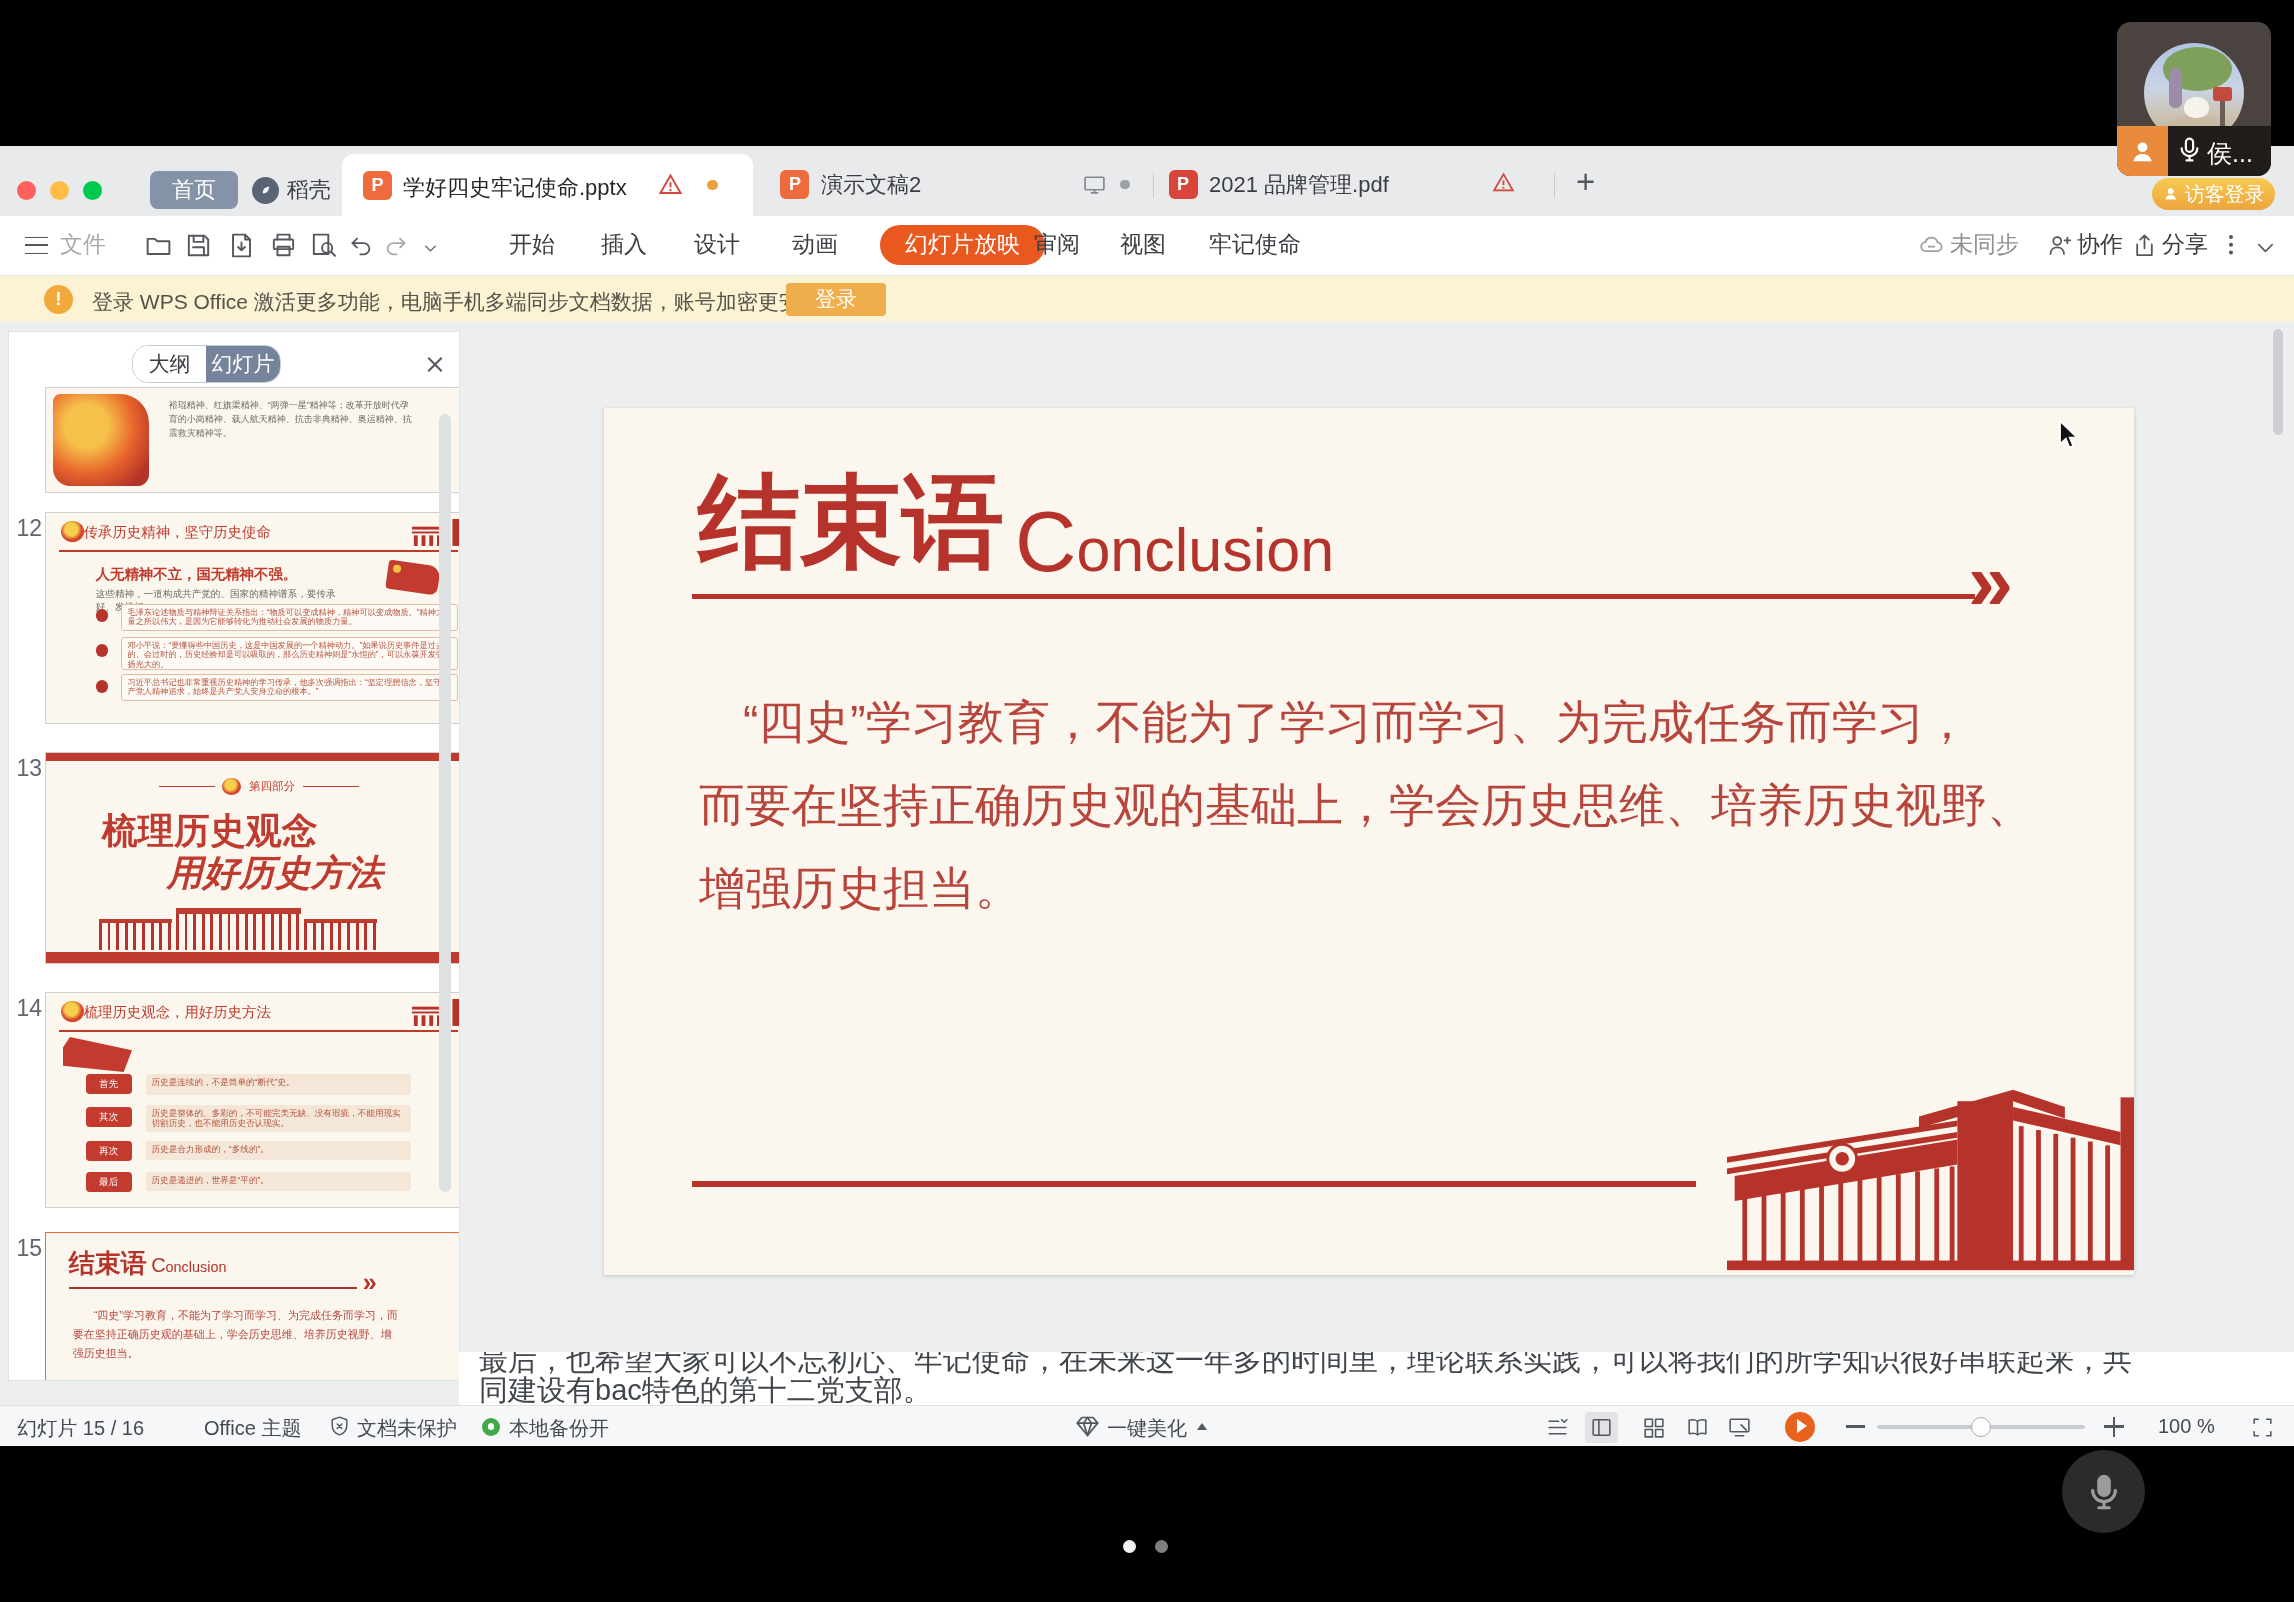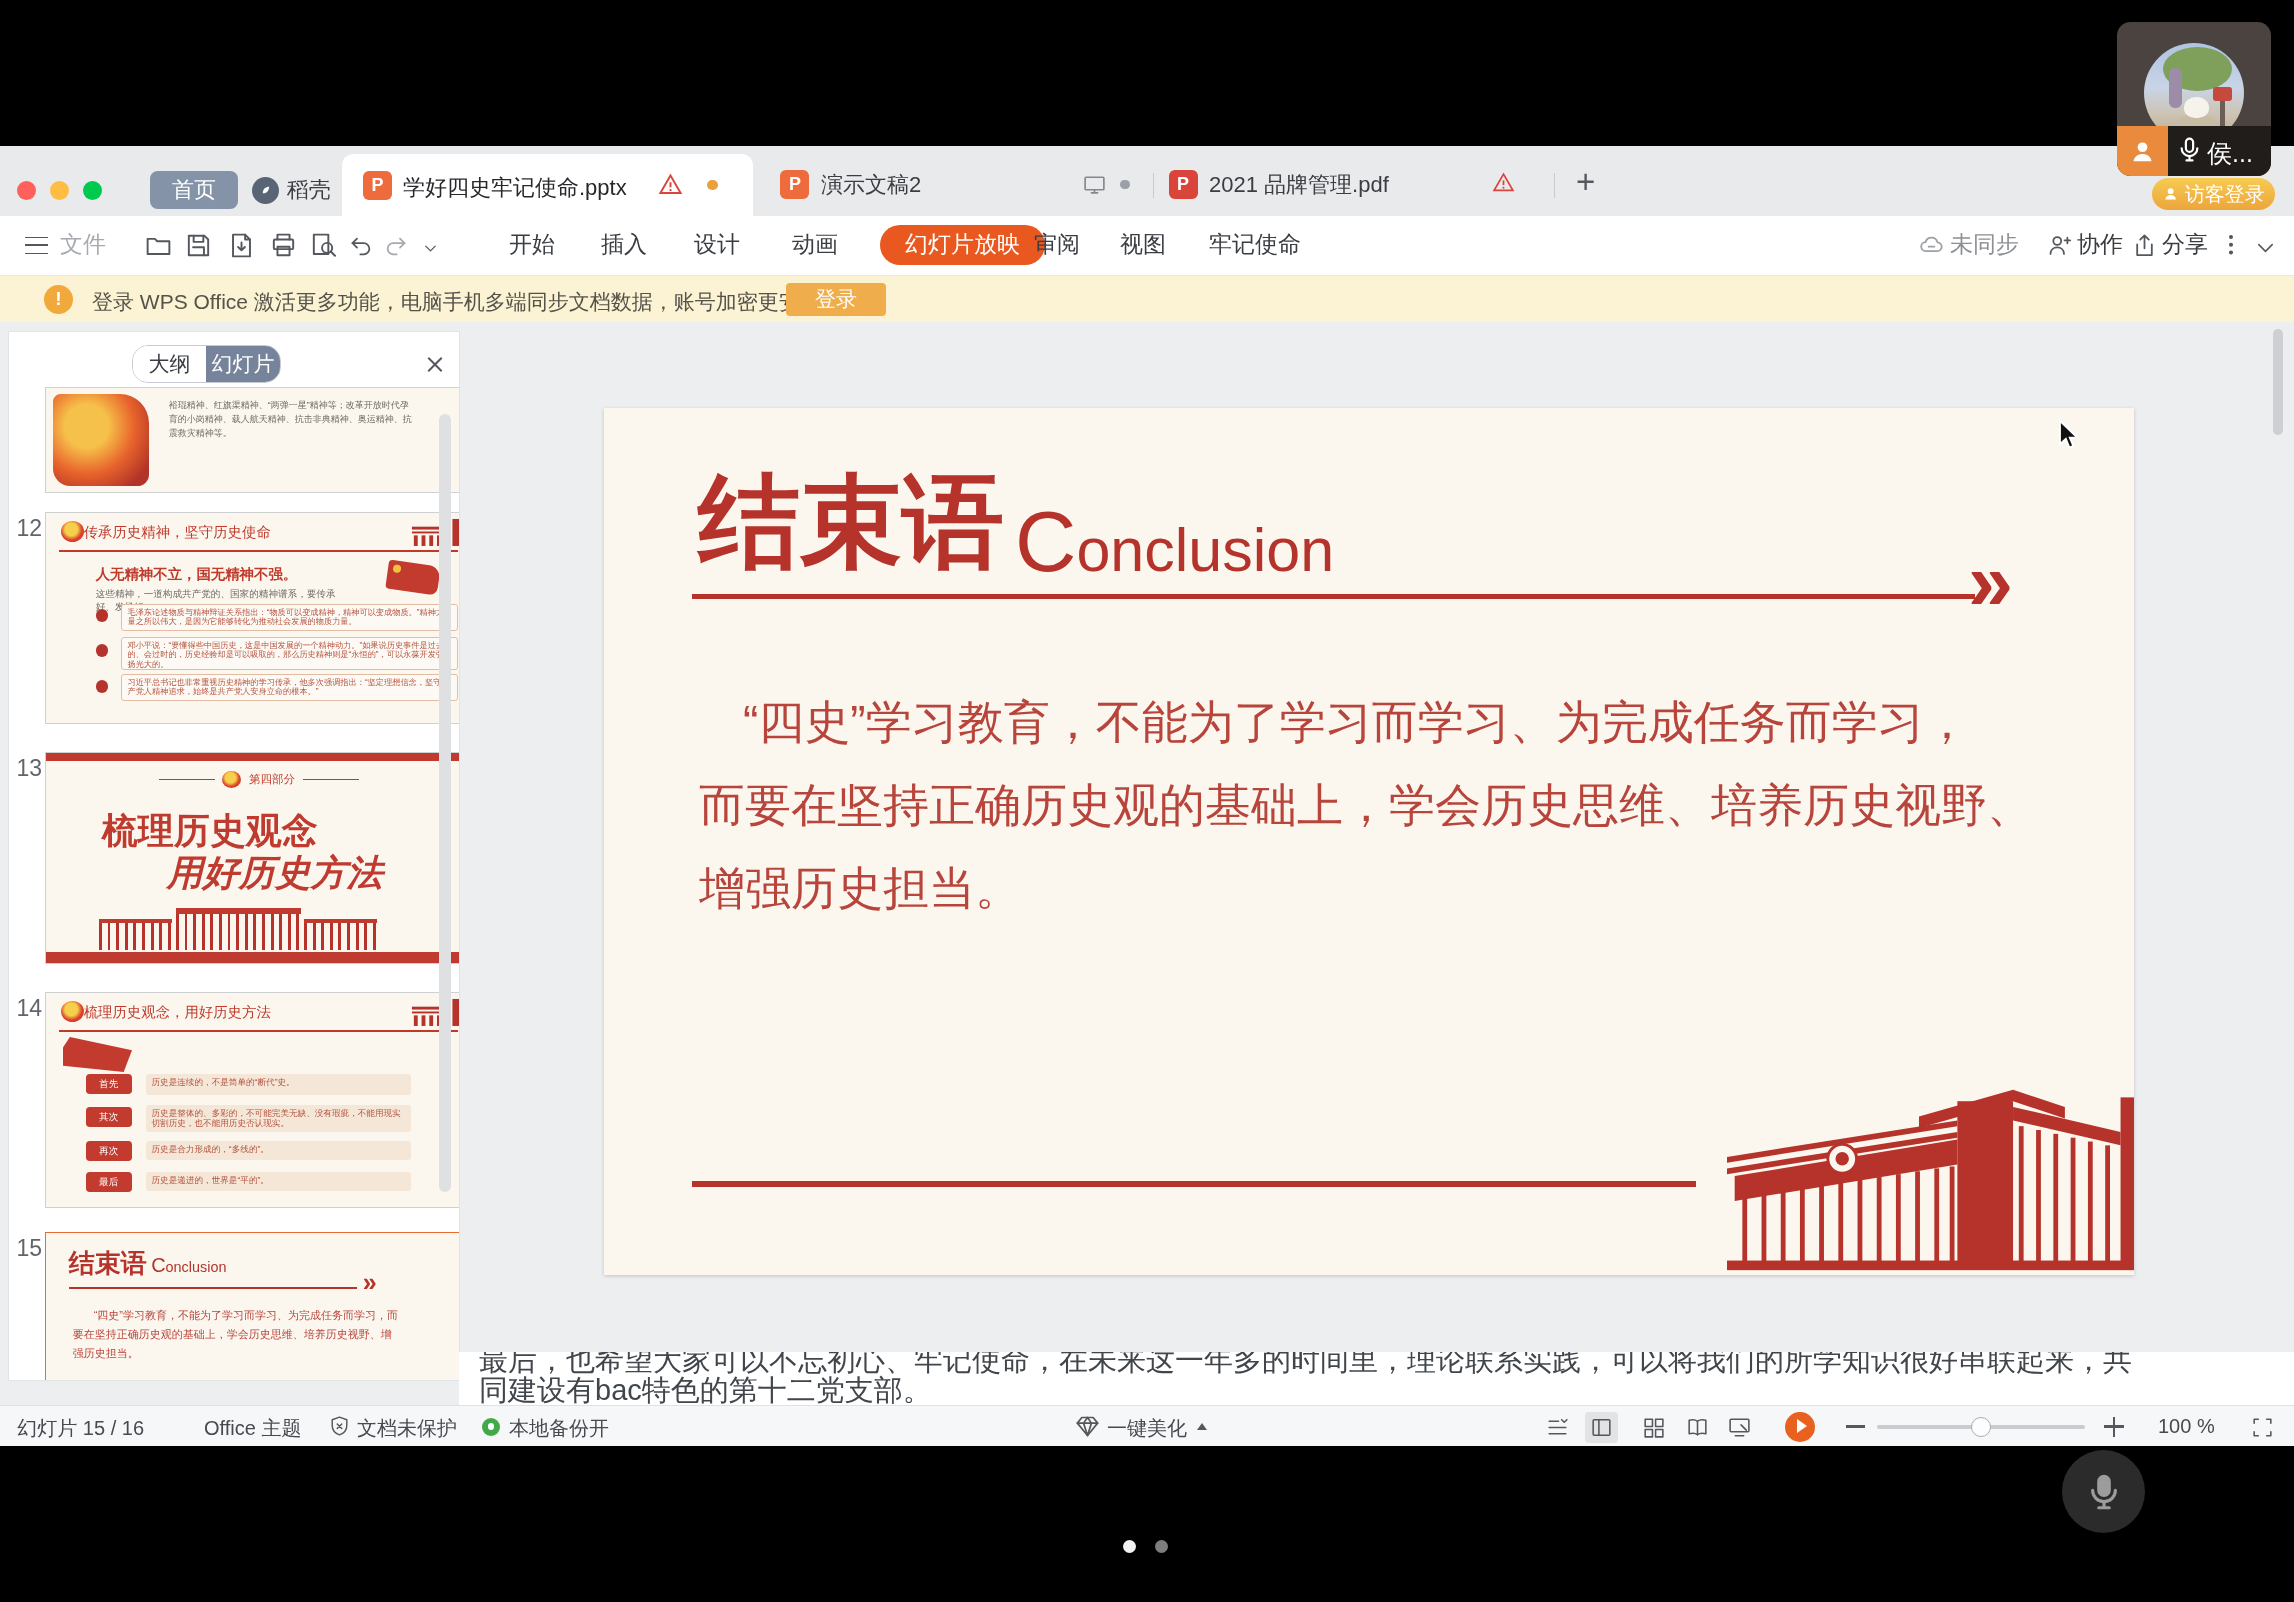--- a/index.html
+++ b/index.html
@@ -264,21 +264,21 @@
       <div class="bullet-box" style="top:124px;height:33px">邓小平说：“要懂得些中国历史，这是中国发展的一个精神动力。”如果说历史事件是过去的、会过时的，历史经验却是可以吸取的，那么历史精神则是“永恒的”，可以永葆开发弘扬光大的。</div>
       <span class="bcirc" style="top:167px"></span>
       <div class="bullet-box" style="top:161px;height:27px">习近平总书记也非常重视历史精神的学习传承，他多次强调指出：“坚定理想信念，坚守共产党人精神追求，始终是共产党人安身立命的根本。”</div>
     </div>
 
     
     <div class="tnum" style="top:423px">13</div>
     <div class="thumb" style="top:420px;height:212px">
       <div class="abs" style="left:0;top:0;width:100%;height:7.7px;background:#bf3b2f"></div>
       <div class="abs" style="left:0;bottom:0;width:100%;height:11.5px;background:#bf3b2f"></div>
-      <div class="abs flex" style="left:0;top:18px;width:100%;justify-content:center">
+      <div class="abs flex" style="left:0;top:25px;width:100%;justify-content:center">
         <span style="width:56px;height:1.4px;background:#bf3b2f"></span>
         <span class="emblem" style="position:static;margin:0 7.7px;width:19px;height:17.3px"></span>
         <span style="font-size:11.5px;color:#c03a2b;margin-right:7.7px">第四部分</span>
         <span style="width:56px;height:1.4px;background:#bf3b2f"></span>
       </div>
       <div class="abs" style="left:56px;top:54px;font-size:36px;color:#bf3b2f;font-family:'DejaVu Serif',serif;font-weight:bold">梳理历史观念</div>
       <div class="abs" style="left:121px;top:96px;font-size:36px;color:#bf3b2f;font-family:'DejaVu Serif',serif;font-style:italic;font-weight:bold">用好历史方法</div>
       <div class="abs cols" style="left:130px;bottom:13.4px;width:125px;height:42px;border-top:6.7px solid #bf3b2f"></div>
       <div class="abs cols" style="left:53px;bottom:13.4px;width:73px;height:31px;border-top:4.8px solid #bf3b2f"></div>
       <div class="abs cols" style="left:258px;bottom:13.4px;width:73px;height:31px;border-top:4.8px solid #bf3b2f"></div>

